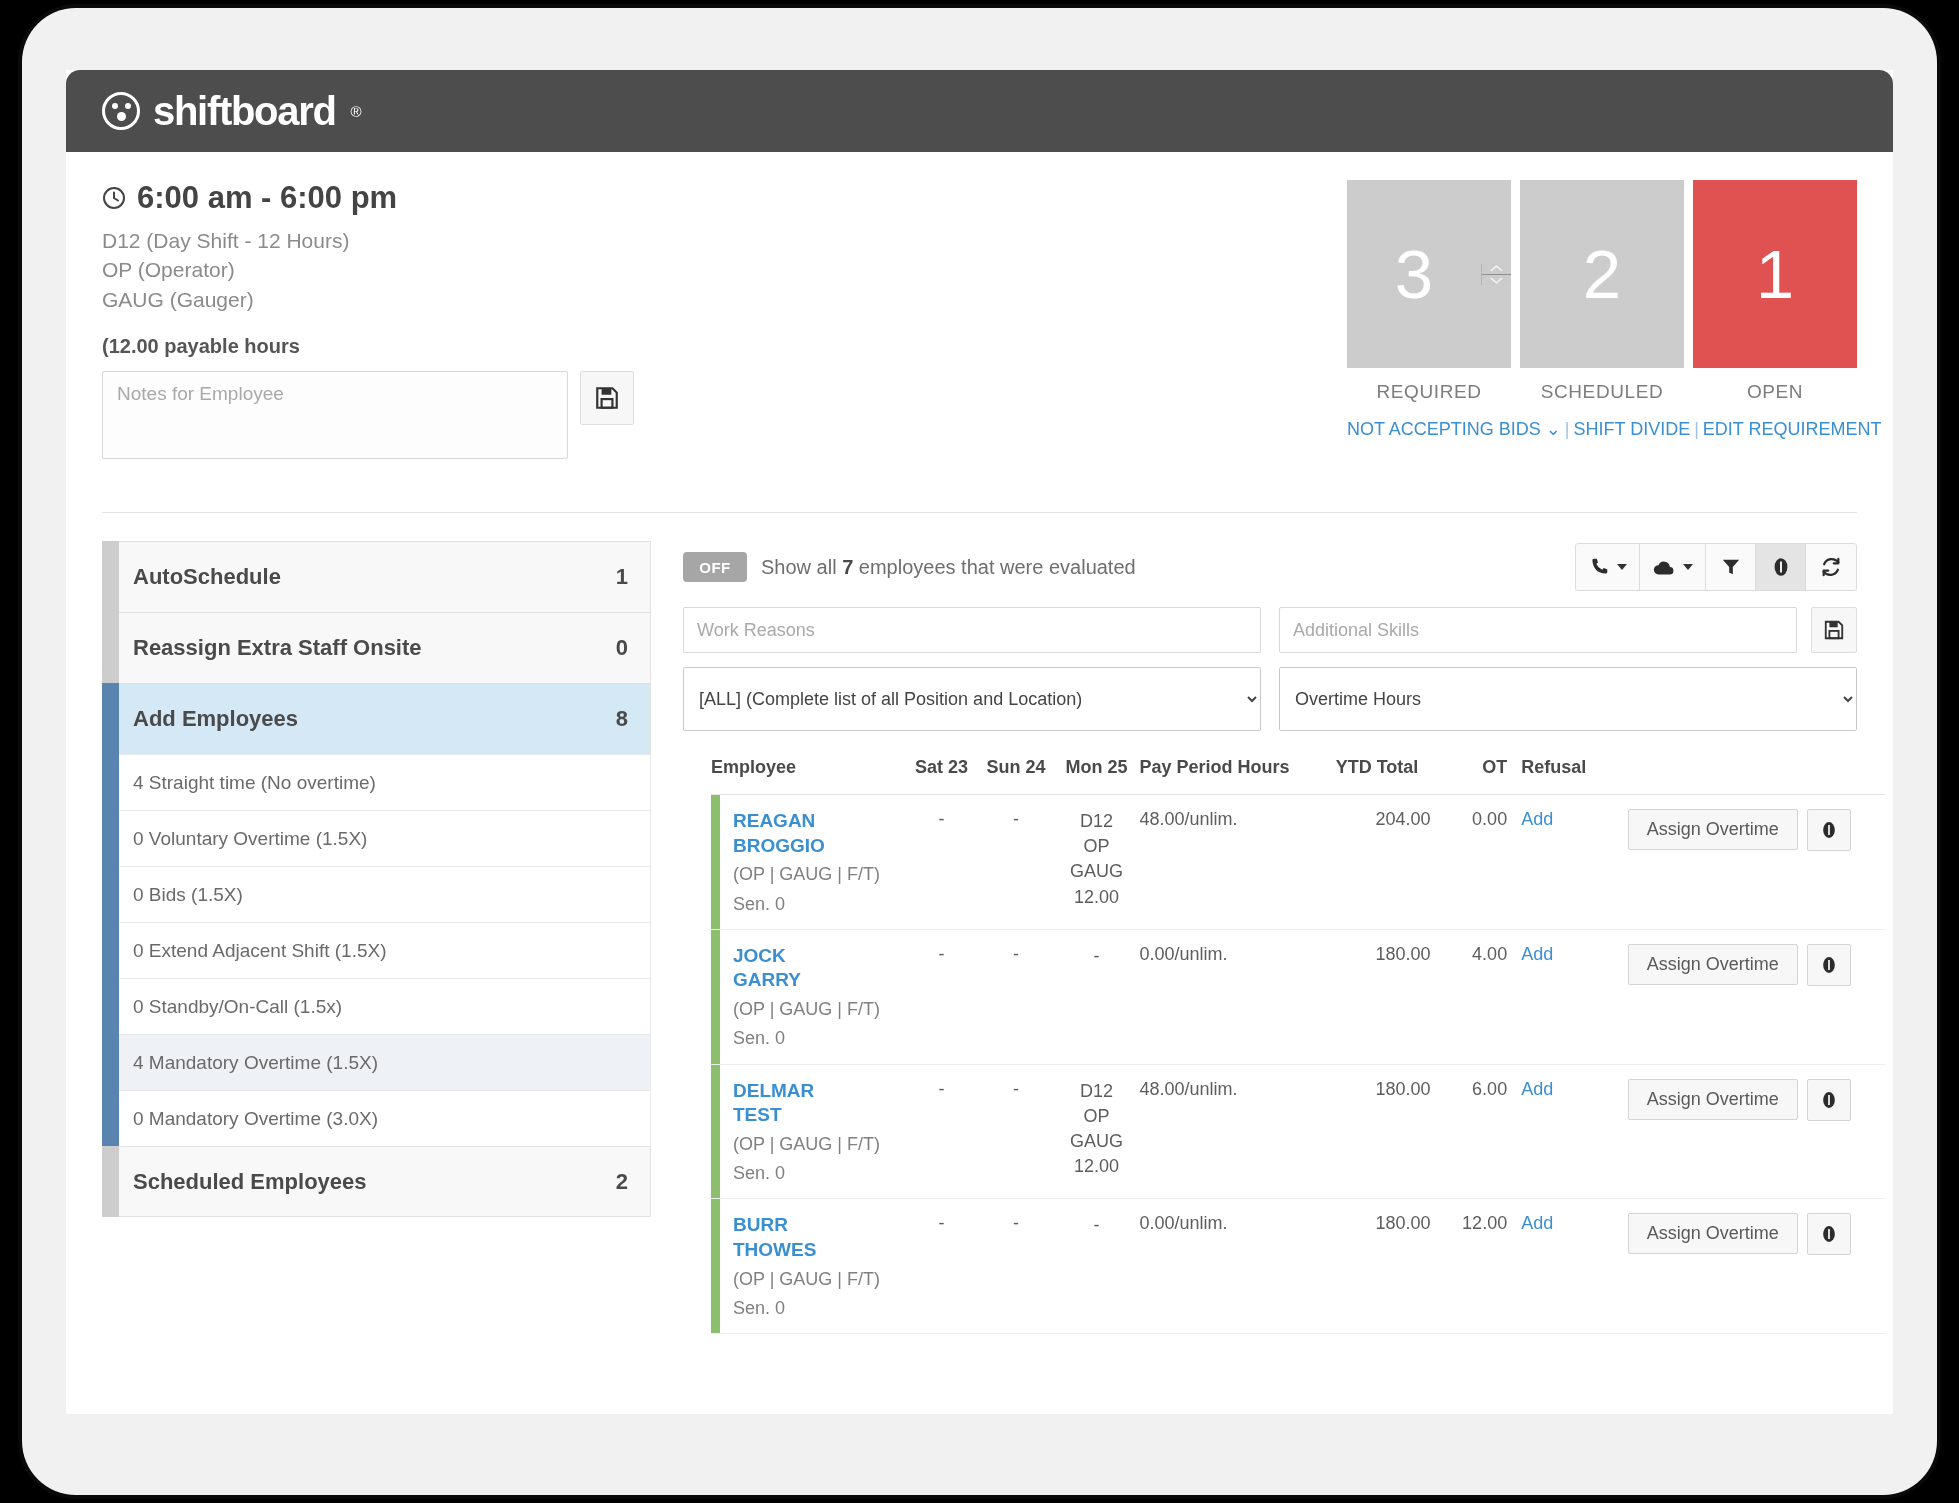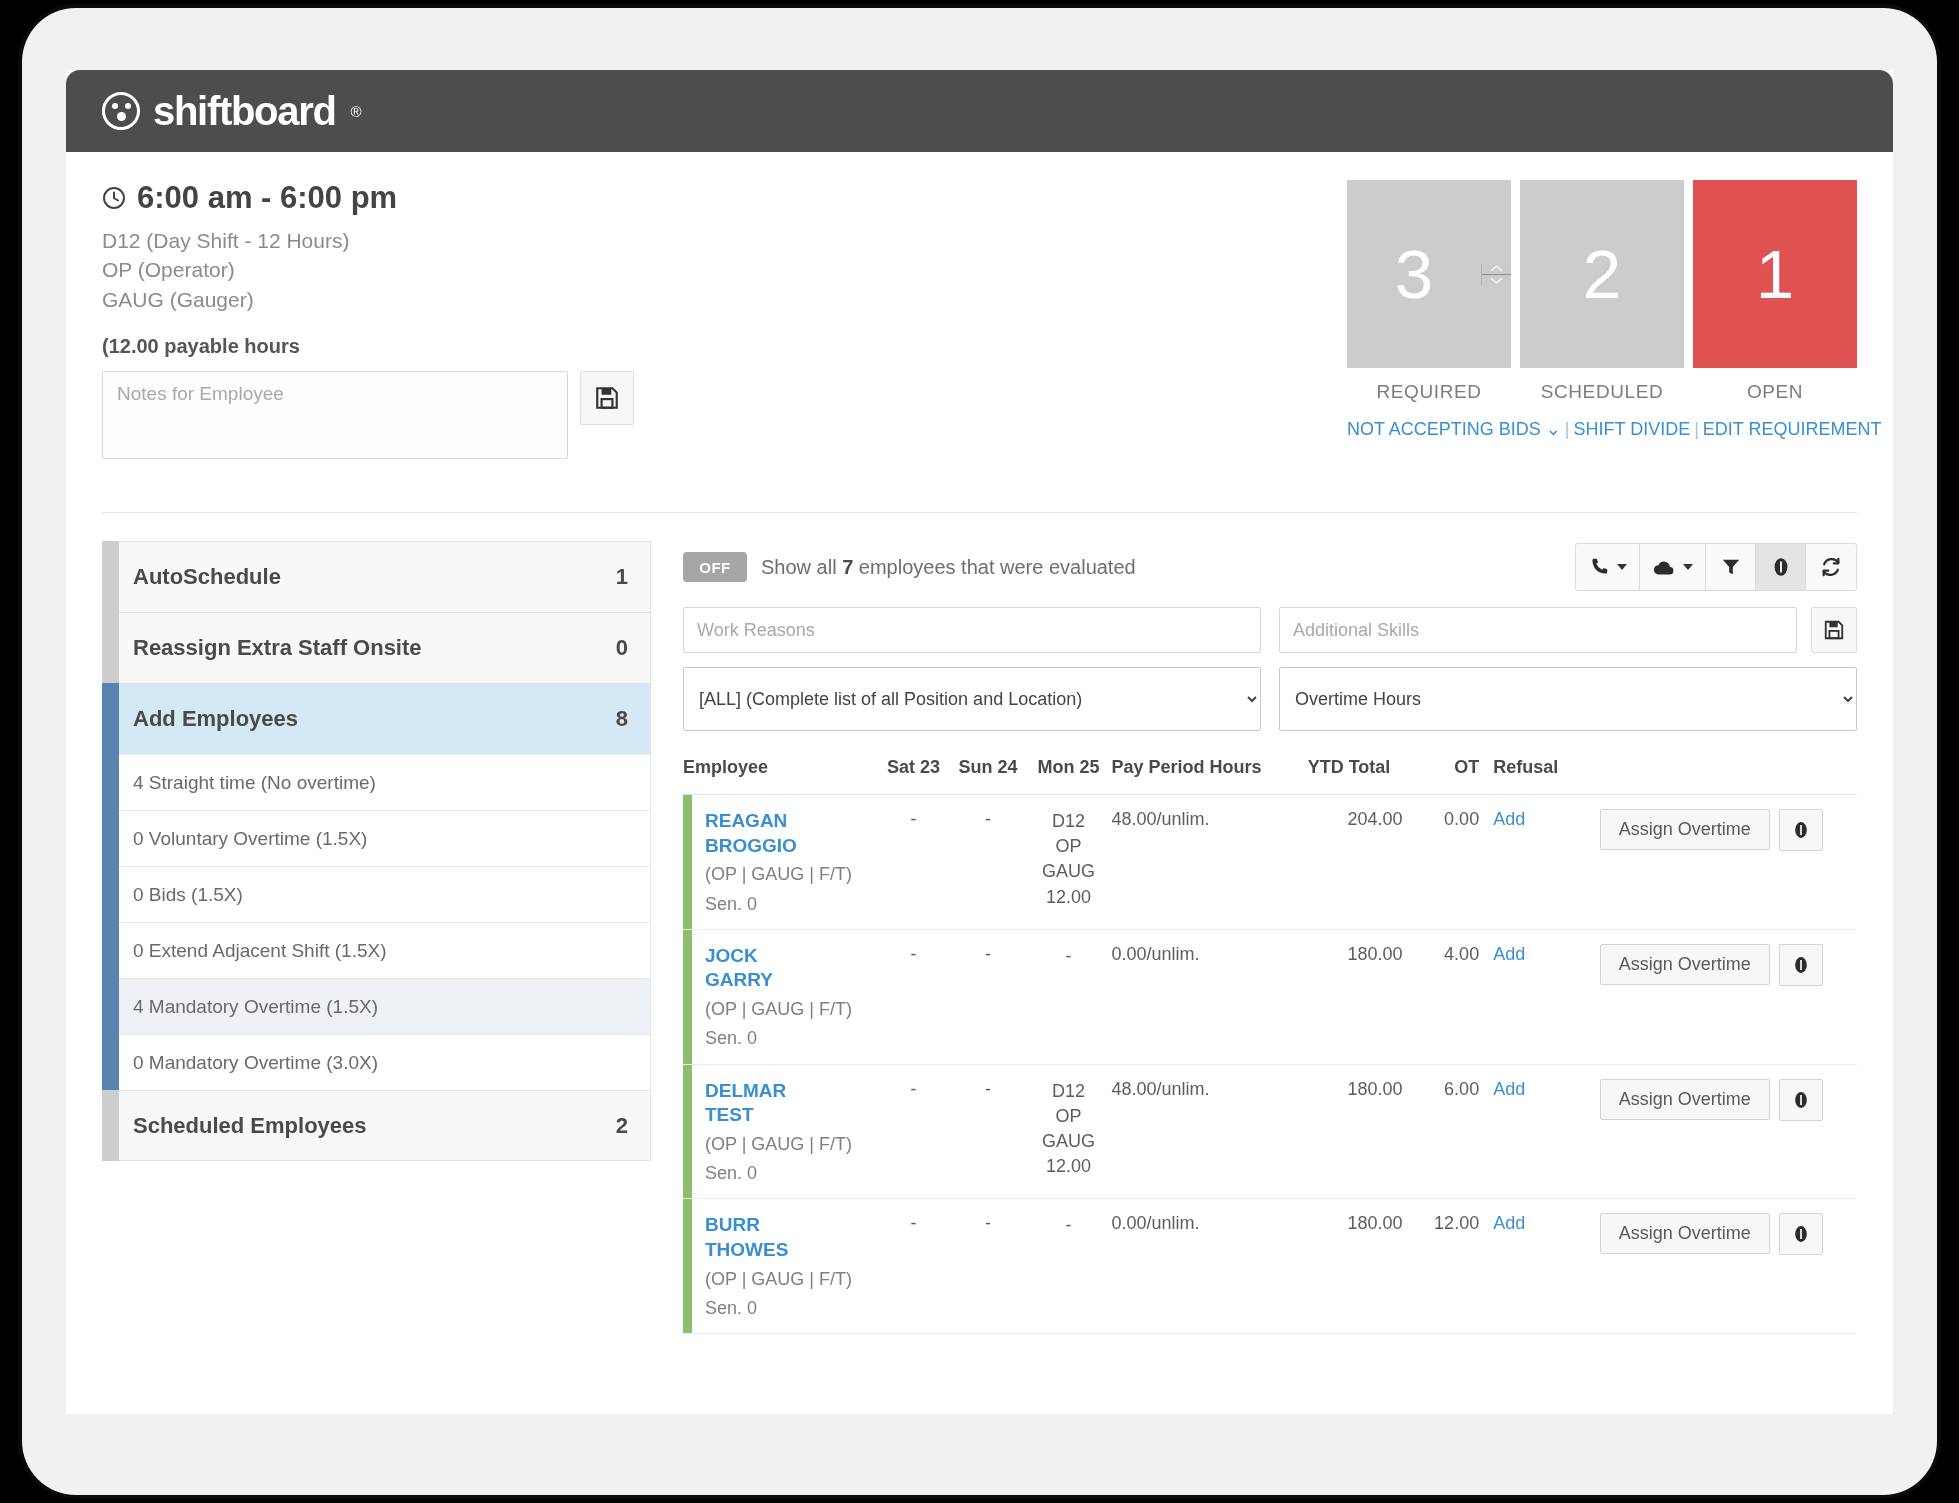--- a/index.html
+++ b/index.html
@@ -164,21 +164,21 @@
     flex: 0 0 auto; border-radius: 2px;
   }
   #selects { margin-top: 14px; display: flex; gap: 18px; }
   .f-select {
     flex: 1 1 0; min-width: 0; height: 64px; border: 1px solid #c9c9c9; background: #fff;
     font-family: "Liberation Sans", sans-serif; font-size: 18px; color: #444;
     padding: 0 11px; border-radius: 2px; cursor: pointer;
   }
 
   
-  #emp-table { margin-top: 20px; width: 100%; border-collapse: collapse; }
+  #emp-table { margin-top: 20px; width: 100%; border-collapse: collapse; margin-left: 28px; }
   #emp-table th {
     text-align: left; font-size: 18px; font-weight: bold; color: #4a4a4a;
     padding: 6px 0 16px 0; border-bottom: 1px solid #e3e3e3; white-space: nowrap;
   }
   #emp-table td { vertical-align: top; padding-top: 14px; font-size: 18px; color: #5d5d5d; }
   #emp-table tr.erow td { border-bottom: 1px solid #ededed; padding-bottom: 12px; }
   td.c-emp { position: relative; padding-left: 22px; width: 200px; }
   td.c-emp .gbar { position: absolute; left: 0; top: 0; bottom: 0; width: 9px; background: #8cbf6b; }
   .emp-name { color: #3a8fd0; font-weight: bold; font-size: 19px; line-height: 1.30; }
   .emp-sub { color: #808080; font-size: 18px; line-height: 1.40; margin-top: 4px; }
@@ -313,20 +313,24 @@
             <span class="bar"></span>
             <span class="stext">0 Voluntary Overtime (1.5X)</span>
           </div>
           <div class="lp-sub">
             <span class="bar"></span>
             <span class="stext">0 Bids (1.5X)</span>
           </div>
           <div class="lp-sub">
             <span class="bar"></span>
             <span class="stext">0 Extend Adjacent Shift (1.5X)</span>
+          </div>
+          <div class="lp-sub">
+            <span class="bar"></span>
+            <span class="stext">0 Standby/On-Call (1.5x)</span>
           </div>
           <div class="lp-sub hl">
             <span class="bar"></span>
             <span class="stext">4 Mandatory Overtime (1.5X)</span>
           </div>
           <div class="lp-sub">
             <span class="bar"></span>
             <span class="stext">0 Mandatory Overtime (3.0X)</span>
           </div>
 

